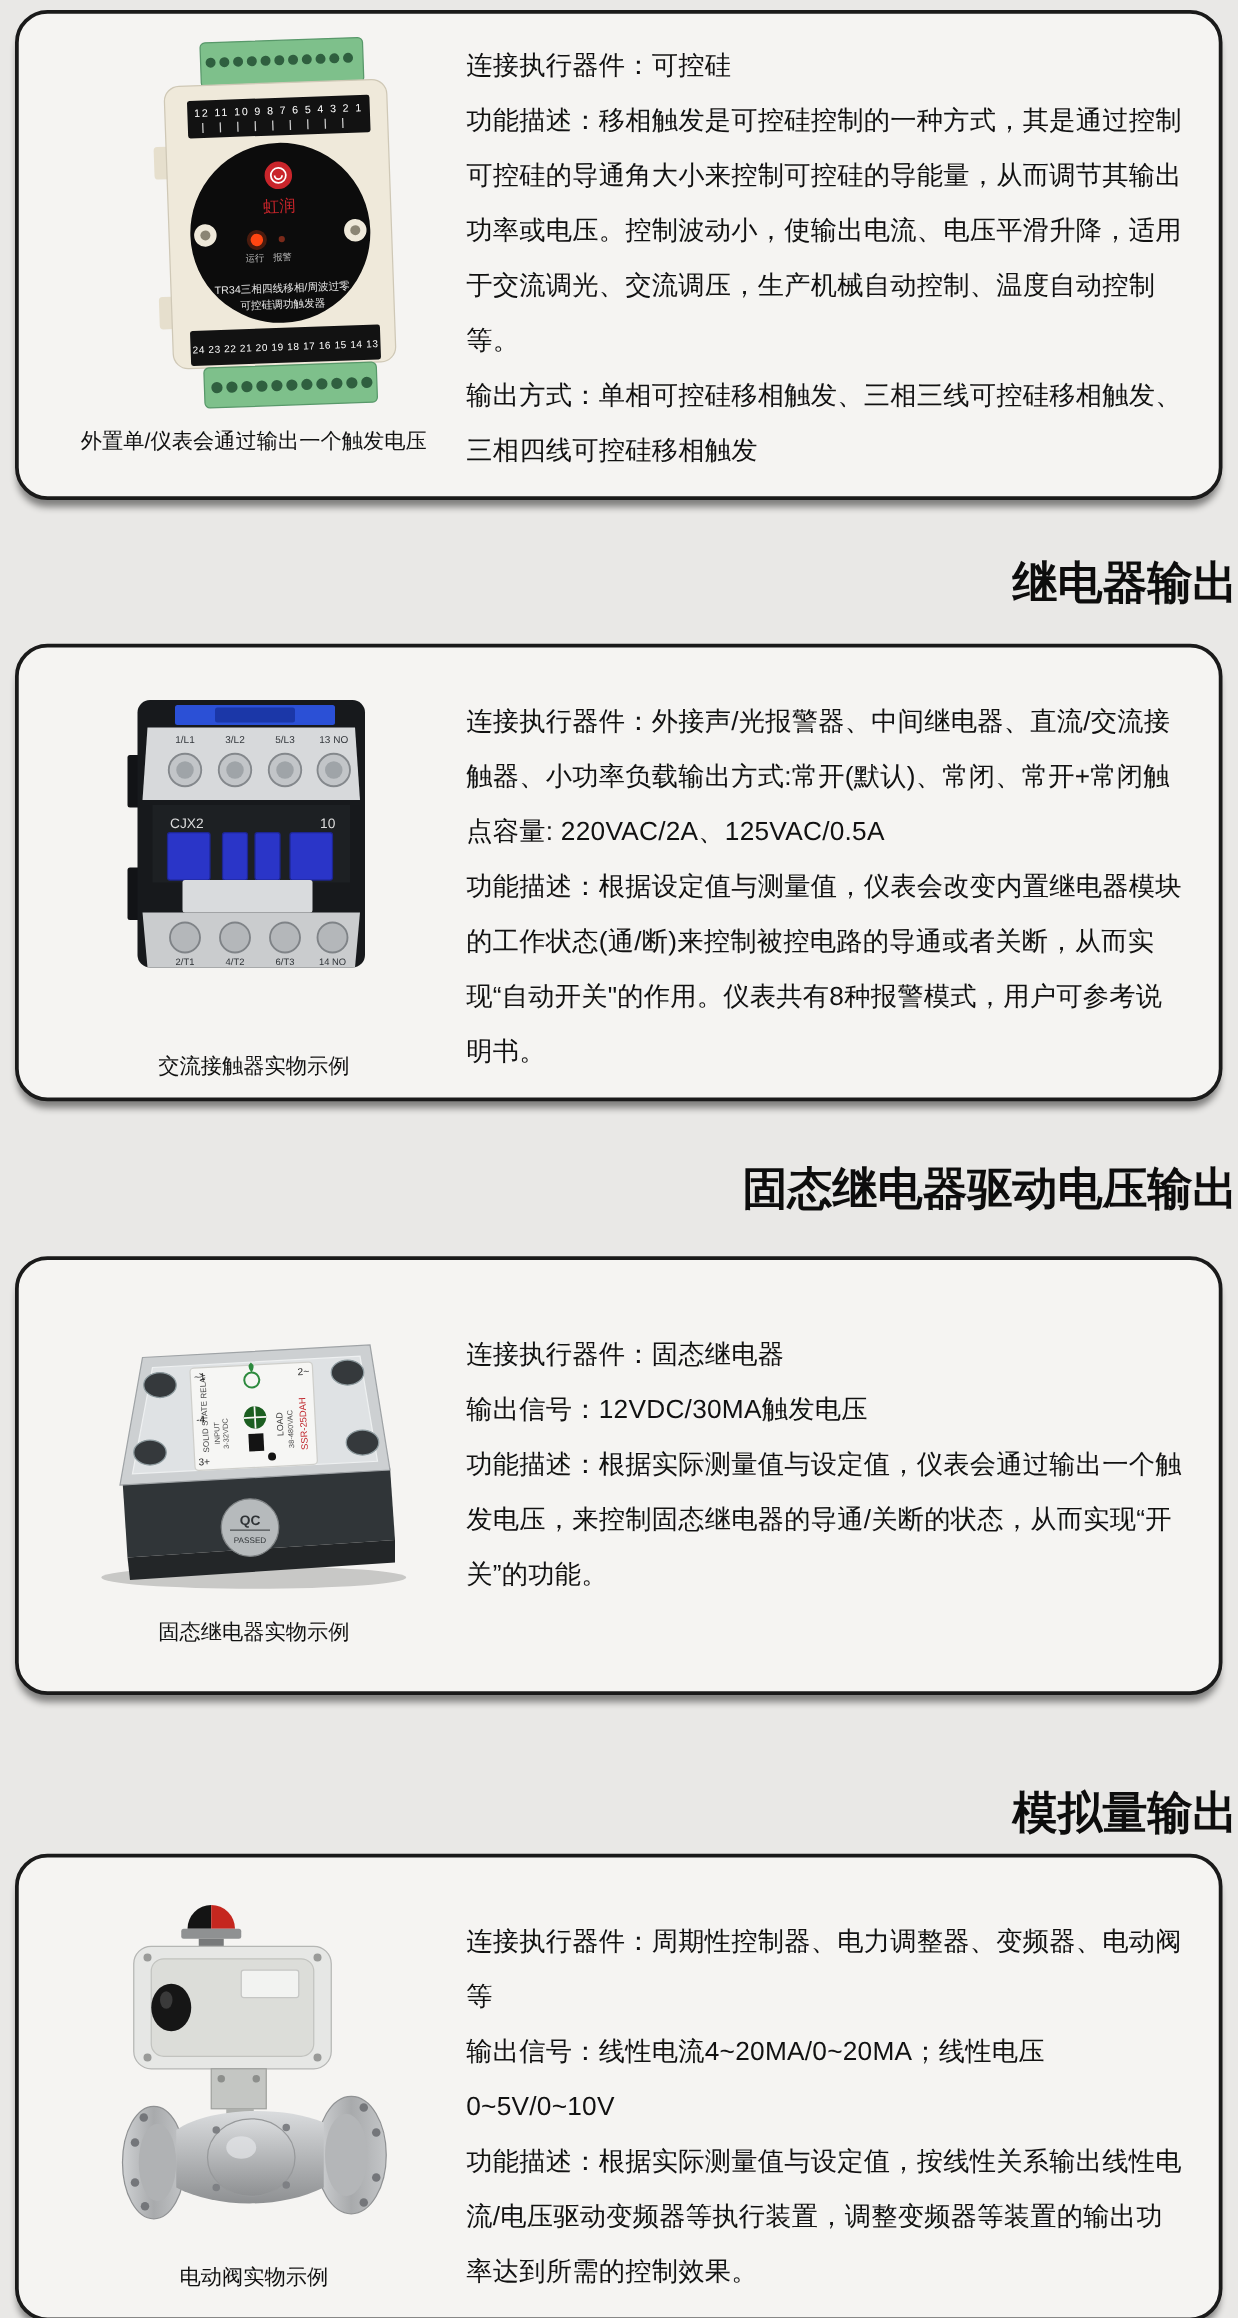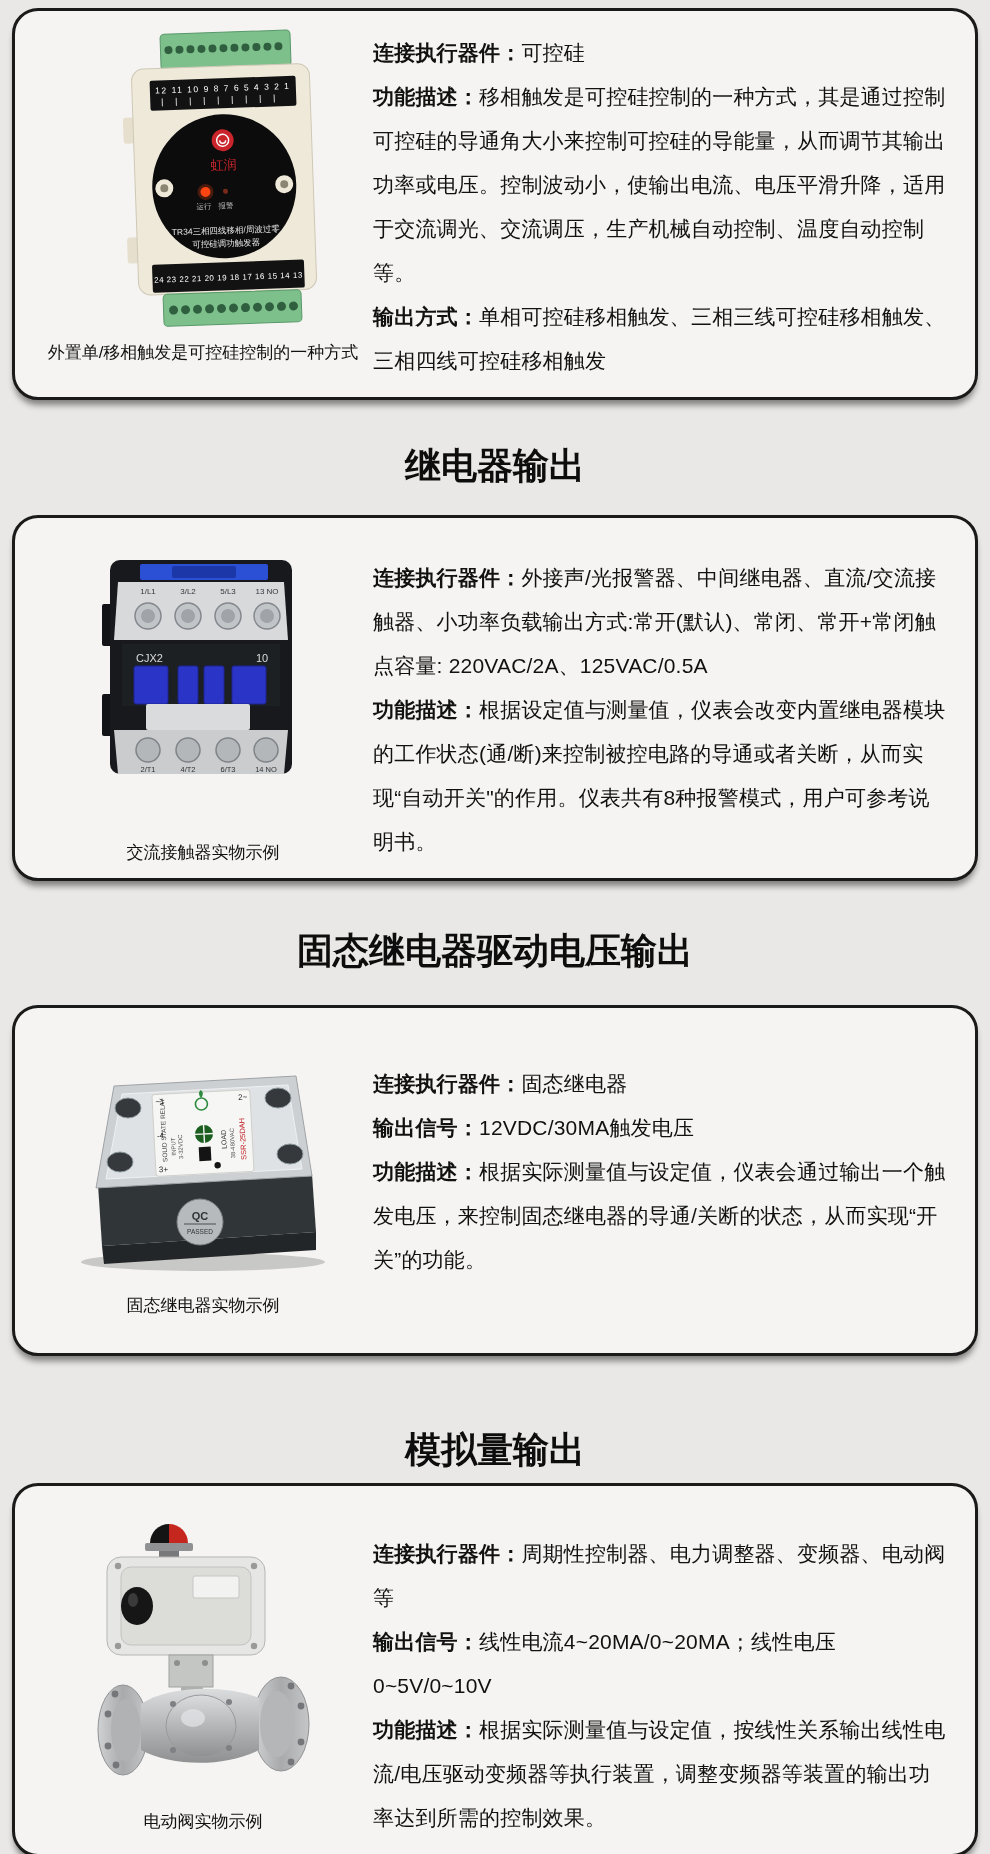--- a/index.html
+++ b/index.html
@@ -5,22 +5,22 @@
   html,body{margin:0;padding:0}
   body{width:990px;background:#e9e8e6;color:#111;font-family:"Liberation Sans","DejaVu Sans",sans-serif}
   .page{width:990px;min-height:1854px;padding-top:8px;overflow:hidden}
   .card{width:966px;margin:0 auto;background:#f5f4f2;border:3px solid #1a1a1a;border-radius:26px;
         box-shadow:0 7px 6px -2px rgba(0,0,0,.45);display:flex;padding:14px 28px 14px 18px;box-sizing:border-box}
   .photo-col{flex:0 0 340px;display:flex;flex-direction:column;align-items:center}
   .photo{line-height:0}
   .caption{font-size:17px;color:#111;text-align:center;white-space:nowrap}
   .text-col{flex:1;font-size:21px;line-height:44px;letter-spacing:.2px}
   .text-col p{margin:0}
-  .text-col b{font-weight:bold}
-  .section-title{text-align:center;font-size:36px;font-weight:bold;color:#0d0d0d;line-height:43px}
+  .text-col b{font-weight:normal}
+  .section-title{text-align:right;font-size:36px;font-weight:bold;color:#0d0d0d;line-height:43px}
   .t2{margin:44px 0 28px}
   .t3{margin:48px 0 33px}
   .t4{margin:72px 0 12px}
   .c1{min-height:352px}.c2{min-height:350px}.c3{min-height:351px}.c4{min-height:354px}
   .c1 .text-col{padding-top:6px}
   .c2 .text-col{padding-top:24px}
   .c3 .text-col{padding-top:40px}
   .c4 .text-col{padding-top:32px}
   .c1 .photo-col{padding-top:2px}
   .c2 .photo-col{padding-top:12px}
@@ -98,21 +98,21 @@
                 <circle cx="176" cy="282" r="4.5"></circle>
                 <circle cx="188" cy="282" r="4.5"></circle>
                 <circle cx="200" cy="282" r="4.5"></circle>
                 <circle cx="212" cy="282" r="4.5"></circle>
                 <circle cx="224" cy="282" r="4.5"></circle>
                 <circle cx="236" cy="282" r="4.5"></circle>
             </g>
           </g>
         </svg>
       </div>
-      <div class="caption">外置单/移相触发是可控硅控制的一种方式</div>
+      <div class="caption">外置单/仪表会通过输出一个触发电压</div>
     </div>
     <div class="text-col">
       <p><b>连接执行器件：</b><span>可控硅</span></p>
       <p><b>功能描述：</b><span>移相触发是可控硅控制的一种方式，其是通过控制可控硅的导通角大小来控制可控硅的导能量，从而调节其输出功率或电压。控制波动小，使输出电流、电压平滑升降，适用于交流调光、交流调压，生产机械自动控制、温度自动控制等。</span></p>
       <p><b>输出方式：</b><span>单相可控硅移相触发、三相三线可控硅移相触发、三相四线可控硅移相触发</span></p>
     </div>
   </section>
 
   <h2 class="section-title t2">继电器输出</h2>
 

